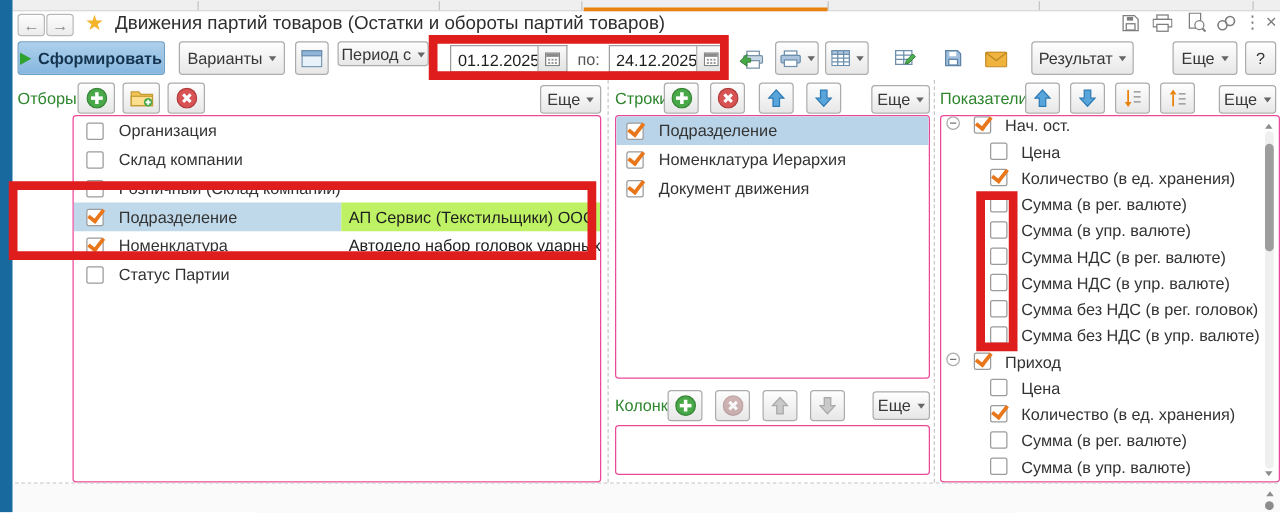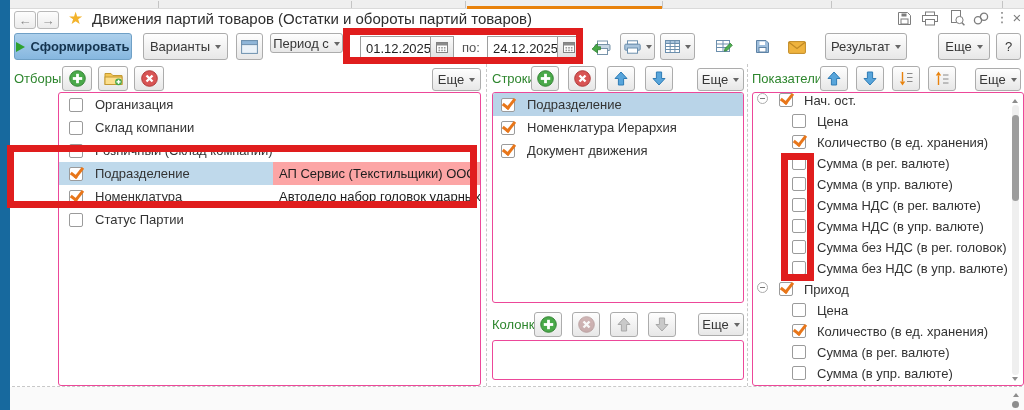--- a/index.html
+++ b/index.html
@@ -40,21 +40,21 @@
   .winicon { position:absolute; display:flex; align-items:center; justify-content:center; color:#7D7D7D; }
 
   .plabel { position:absolute; color:#2E862E; font-size:13px; white-space:nowrap; }
   .listbox { position:absolute; border:1px solid #ec4899; border-radius:3px; background:#fff; overflow:hidden; }
 
   .frow { display:flex; height:23px; align-items:center; }
   .fname { display:flex; align-items:center; gap:12px; padding-left:10px; width:214px; height:100%; flex:none; }
   .fval { flex:1; height:100%; display:flex; align-items:center; padding-left:6px; color:#1E1E1E;
           white-space:nowrap; overflow:hidden; text-overflow:ellipsis; }
   .frow.selected .fname { background:#BFD9EB; }
-  .frow.selected .fval { background:#fca5a5; }
+  .frow.selected .fval { background:#bef264; }
 
   .cb { width:14px; height:14px; border:1px solid #9B9B9B; border-radius:2px; background:#fff;
         position:relative; flex:none; }
   .checked .cb::after { content:""; position:absolute; left:3px; top:-3px; width:5px; height:10px;
         border:solid #E8761A; border-width:0 3px 3px 0; transform:rotate(38deg); }
 
   .srow { display:flex; height:23px; align-items:center; gap:12px; padding-left:8px; }
   .srow.selected { background:#B9D4E8; }
 
   .trow { display:flex; height:21px; }

